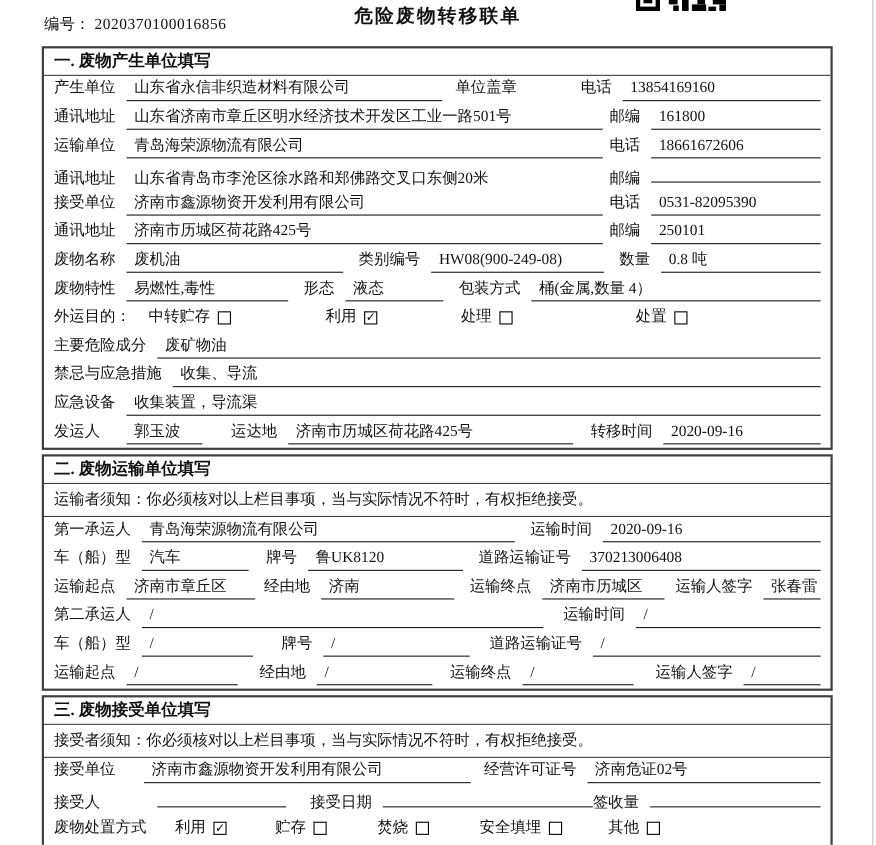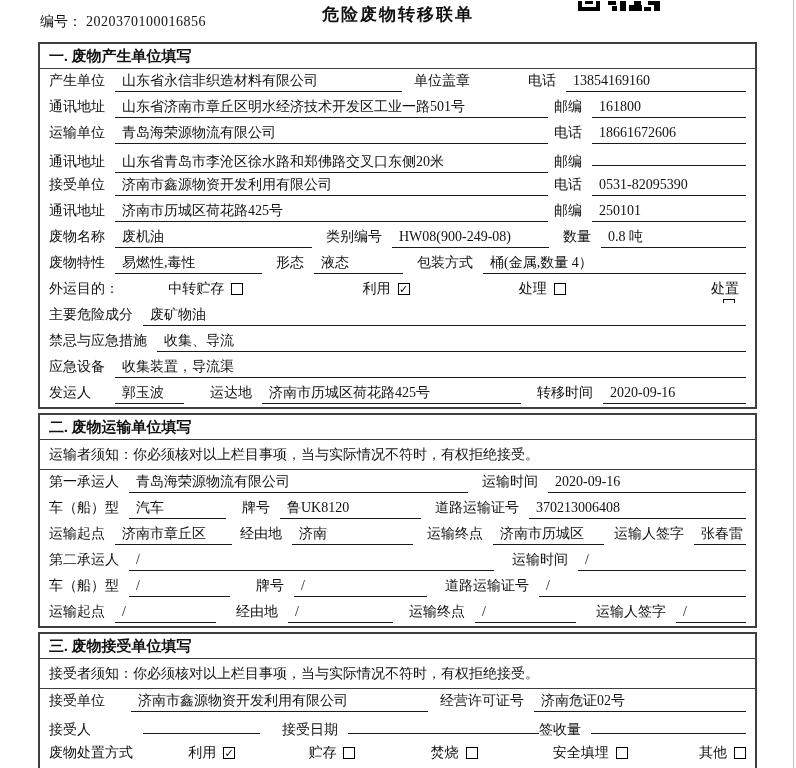--- a/index.html
+++ b/index.html
@@ -16,21 +16,21 @@
   .doc-title{position:absolute;left:0;right:0;top:3px;margin:0;text-align:center;
     font-size:17px;font-weight:bold;letter-spacing:2px;}
   .qr-frag{position:absolute;left:578px;top:0;}
   
   #sections{margin:0 39px 0 38px;}
   .section-box{border:2px solid #3f3f3f;margin-bottom:4px;background:#fff;}
   .section-title{font-weight:bold;font-size:15px;padding:3px 9px 2px 9px;
     border-bottom:1.5px solid #3f3f3f;line-height:19px;}
   .notice-row{padding:5px 9px 4px 9px;border-bottom:1.5px solid #3f3f3f;line-height:20px;}
   .frow{display:flex;align-items:baseline;padding:1px 9px;height:24px;line-height:21px;
-    white-space:nowrap;overflow:hidden;justify-content:space-between;}
+    white-space:nowrap;overflow:hidden;}
   .lab{margin-right:10px;flex:0 0 auto;}
   .txt{flex:0 0 auto;}
   .fld{display:inline-block;flex:0 0 auto;border-bottom:1px solid #1a1a1a;
     padding:0 2px 0 7px;min-height:17px;overflow:hidden;}
   .fld.grow{flex:1 1 auto;}
   .val{white-space:nowrap;}
   .cbwrap{flex:0 0 auto;display:inline-flex;align-items:center;}
   .cbl{margin-right:7px;}
   .box{display:inline-block;width:12px;height:12px;border:1.2px solid #000;
     font-size:11px;line-height:11px;text-align:center;color:#000;box-sizing:border-box;}
@@ -127,21 +127,21 @@
             <span class="box"></span>
           </span>
           <span class="cbwrap" style="margin-left: 86px;">
             <span class="cbl">利用</span>
             <span class="box">✓</span>
           </span>
           <span class="cbwrap" style="margin-left: 76px;">
             <span class="cbl">处理</span>
             <span class="box"></span>
           </span>
-          <span class="cbwrap" style="margin-left: 112px; flex-direction: column;">
+          <span class="cbwrap" style="margin-left: 112px;">
             <span class="cbl">处置</span>
             <span class="box"></span>
           </span>
         </div>
         <div class="frow">
           <span class="lab">主要危险成分</span>
           <span class="fld grow"><span class="val">废矿物油</span></span>
         </div>
         <div class="frow">
           <span class="lab">禁忌与应急措施</span>

